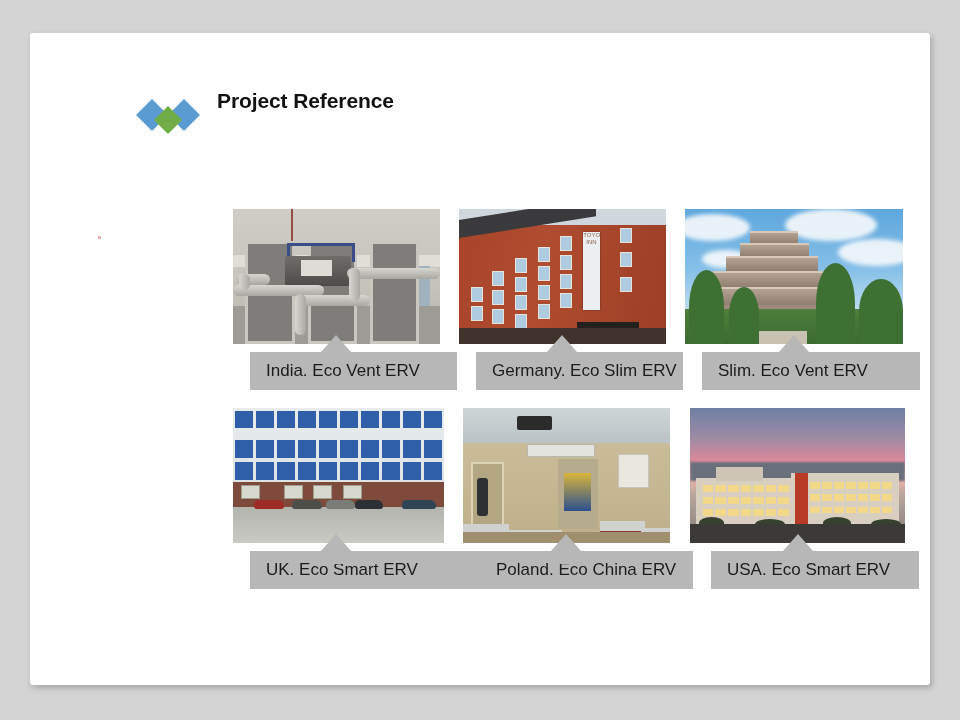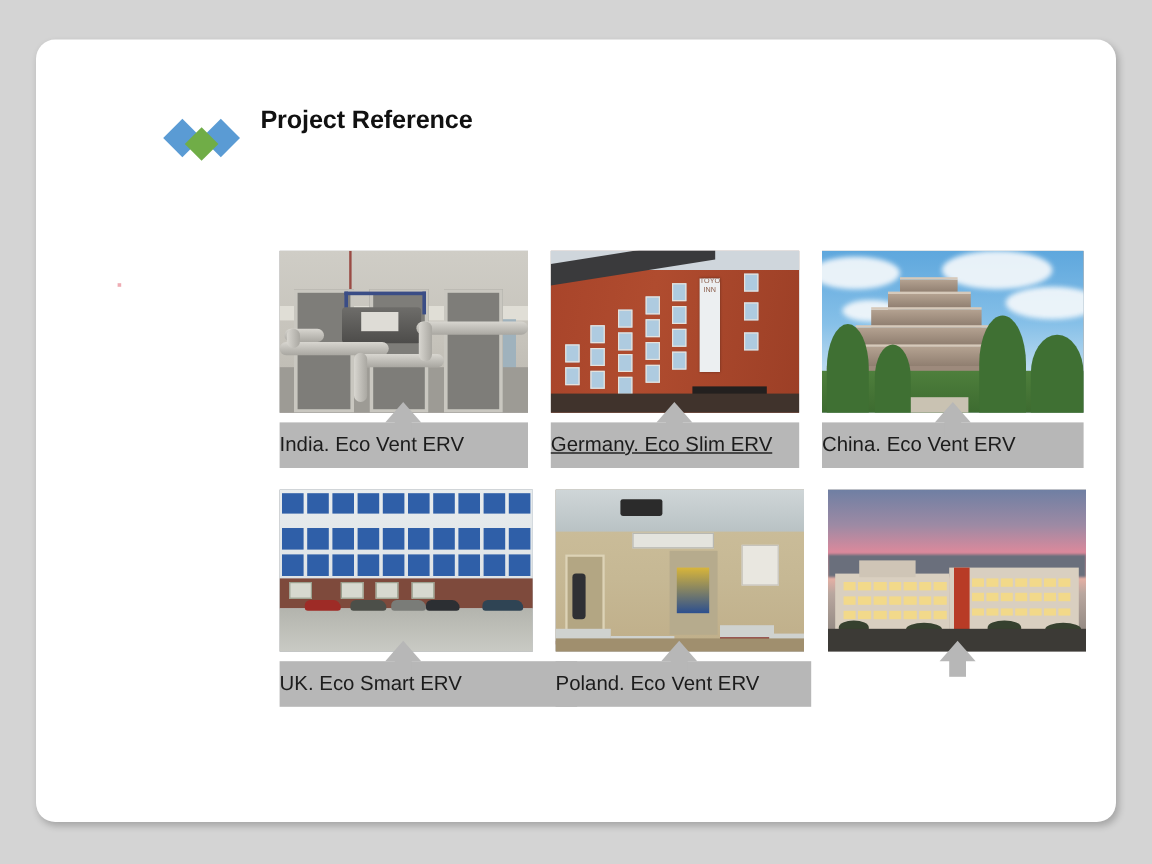--- a/index.html
+++ b/index.html
@@ -15,21 +15,21 @@
   }
 
   
   #slide-card {
     position: absolute;
     left: 30px;
     top: 33px;
     width: 900px;
     height: 652px;
     background: #ffffff;
-    border-radius: 16px;
+    border-radius: 3px;
     box-shadow: 2px 3px 6px rgba(0,0,0,0.22);
   }
 
   
   #slide-header {
     position: absolute;
     left: 105px;
     top: 55px;
     display: flex;
     align-items: flex-start;
@@ -117,21 +117,23 @@
     z-index: 3;
   }
   .ref-caption {
     position: absolute;
     top: 143px;
     background: #b7b7b7;
     height: 38px;
     display: flex;
     align-items: center;
     box-sizing: border-box;
+    padding-left: 16px;
     padding-right: 16px;
+    margin-left: 17px;
   }
   .ref-caption-label {
     font-size: 17px;
     color: #1c1c1c;
     white-space: nowrap;
     line-height: 20px;
   }
 
   
   .art-india { background: linear-gradient(#cfcdc6 0%, #c6c3bb 55%, #b9b6ae 100%); }
@@ -318,21 +320,21 @@
             <div class="w" style="left:78%; top:50%;"></div>
             <div class="sign"></div>
             <div class="sign-txt">TOYOKO INN</div>
             <div class="marquee"></div>
             <div class="banner"></div>
             <div class="facade-dark"></div>
           </div>
         </div>
         <div class="ref-arrow" style="left:88px;"></div>
         <div class="ref-arrow-stem" style="left:96px;"></div>
-        <div class="ref-caption" style="left:0px; width:207px;text-decoration:underline;">
+        <div class="ref-caption" style="left:0px; width:207px;">
           <span class="ref-caption-label">Germany. Eco Slim ERV</span>
         </div>
       </div>
 
       <div class="ref-card" style="left:452px;">
         <div class="ref-photo" style="width:218px;">
           <div class="ph-layer art-china">
             <div class="cloud" style="left:-4%; top:4%;  width:34%; height:20%;"></div>
             <div class="cloud" style="left:46%; top:0%;  width:42%; height:24%;"></div>
             <div class="cloud" style="left:70%; top:22%; width:36%; height:20%;"></div>
@@ -347,21 +349,21 @@
             <div class="bush" style="left:2%;  width:16%; height:55%;"></div>
             <div class="bush" style="left:20%; width:14%; height:42%;"></div>
             <div class="bush" style="left:60%; width:18%; height:60%;"></div>
             <div class="bush" style="left:80%; width:20%; height:48%;"></div>
             <div class="path"></div>
           </div>
         </div>
         <div class="ref-arrow" style="left:94px;"></div>
         <div class="ref-arrow-stem" style="left:102px;"></div>
         <div class="ref-caption" style="left:0px; width:218px;">
-          <span class="ref-caption-label">China. Eco Vent ERV</span>
+          <span class="ref-caption-label">Slim. Eco Vent ERV</span>
         </div>
       </div>
     </div>
 
     <div class="grid-row">
 
       <div class="ref-card" style="left:0px;">
         <div class="ref-photo" style="width:211px;">
           <div class="ph-layer art-uk">
             <div class="bldg"></div>
@@ -435,21 +437,21 @@
             <div class="desk" style="left:0%;  top:86%; width:22%;"></div>
             <div class="desk" style="left:22%; top:90%; width:26%;"></div>
             <div class="desk" style="left:66%; top:84%; width:22%;"></div>
             <div class="desk" style="left:86%; top:89%; width:16%;"></div>
             <div class="floor"></div>
           </div>
         </div>
         <div class="ref-arrow" style="left:88px;"></div>
         <div class="ref-arrow-stem" style="left:96px;"></div>
         <div class="ref-caption" style="left:0px; width:213px;">
-          <span class="ref-caption-label">Poland. Eco Vent ERV</span>
+          <span class="ref-caption-label">Poland. Eco China ERV</span>
         </div>
       </div>
 
       <div class="ref-card" style="left:457px;">
         <div class="ref-photo" style="width:215px;">
           <div class="ph-layer art-usa">
             <div class="hills"></div>
             <div class="bldg" style="left:3%;  top:52%; width:44%; height:36%;"></div>
             <div class="bldg" style="left:47%; top:48%; width:50%; height:40%;"></div>
             <div class="bldg" style="left:12%; top:44%; width:22%; height:10%; background:#cfc5b6;"></div>
@@ -510,17 +512,20 @@
             </div>
             <div class="shrub" style="left:4%;  width:12%; height:9%;"></div>
             <div class="shrub" style="left:30%; width:14%; height:8%;"></div>
             <div class="shrub" style="left:62%; width:13%; height:9%;"></div>
             <div class="shrub" style="left:84%; width:14%; height:8%;"></div>
             <div class="ground"></div>
           </div>
         </div>
         <div class="ref-arrow" style="left:93px;"></div>
         <div class="ref-arrow-stem" style="left:101px;"></div>
+        <div class="ref-caption" style="left:4px; width:208px;">
+          <span class="ref-caption-label">USA. Eco Smart ERV</span>
+        </div>
       </div>
     </div>
 
   </div>
 </div>
 
 </body></html>

